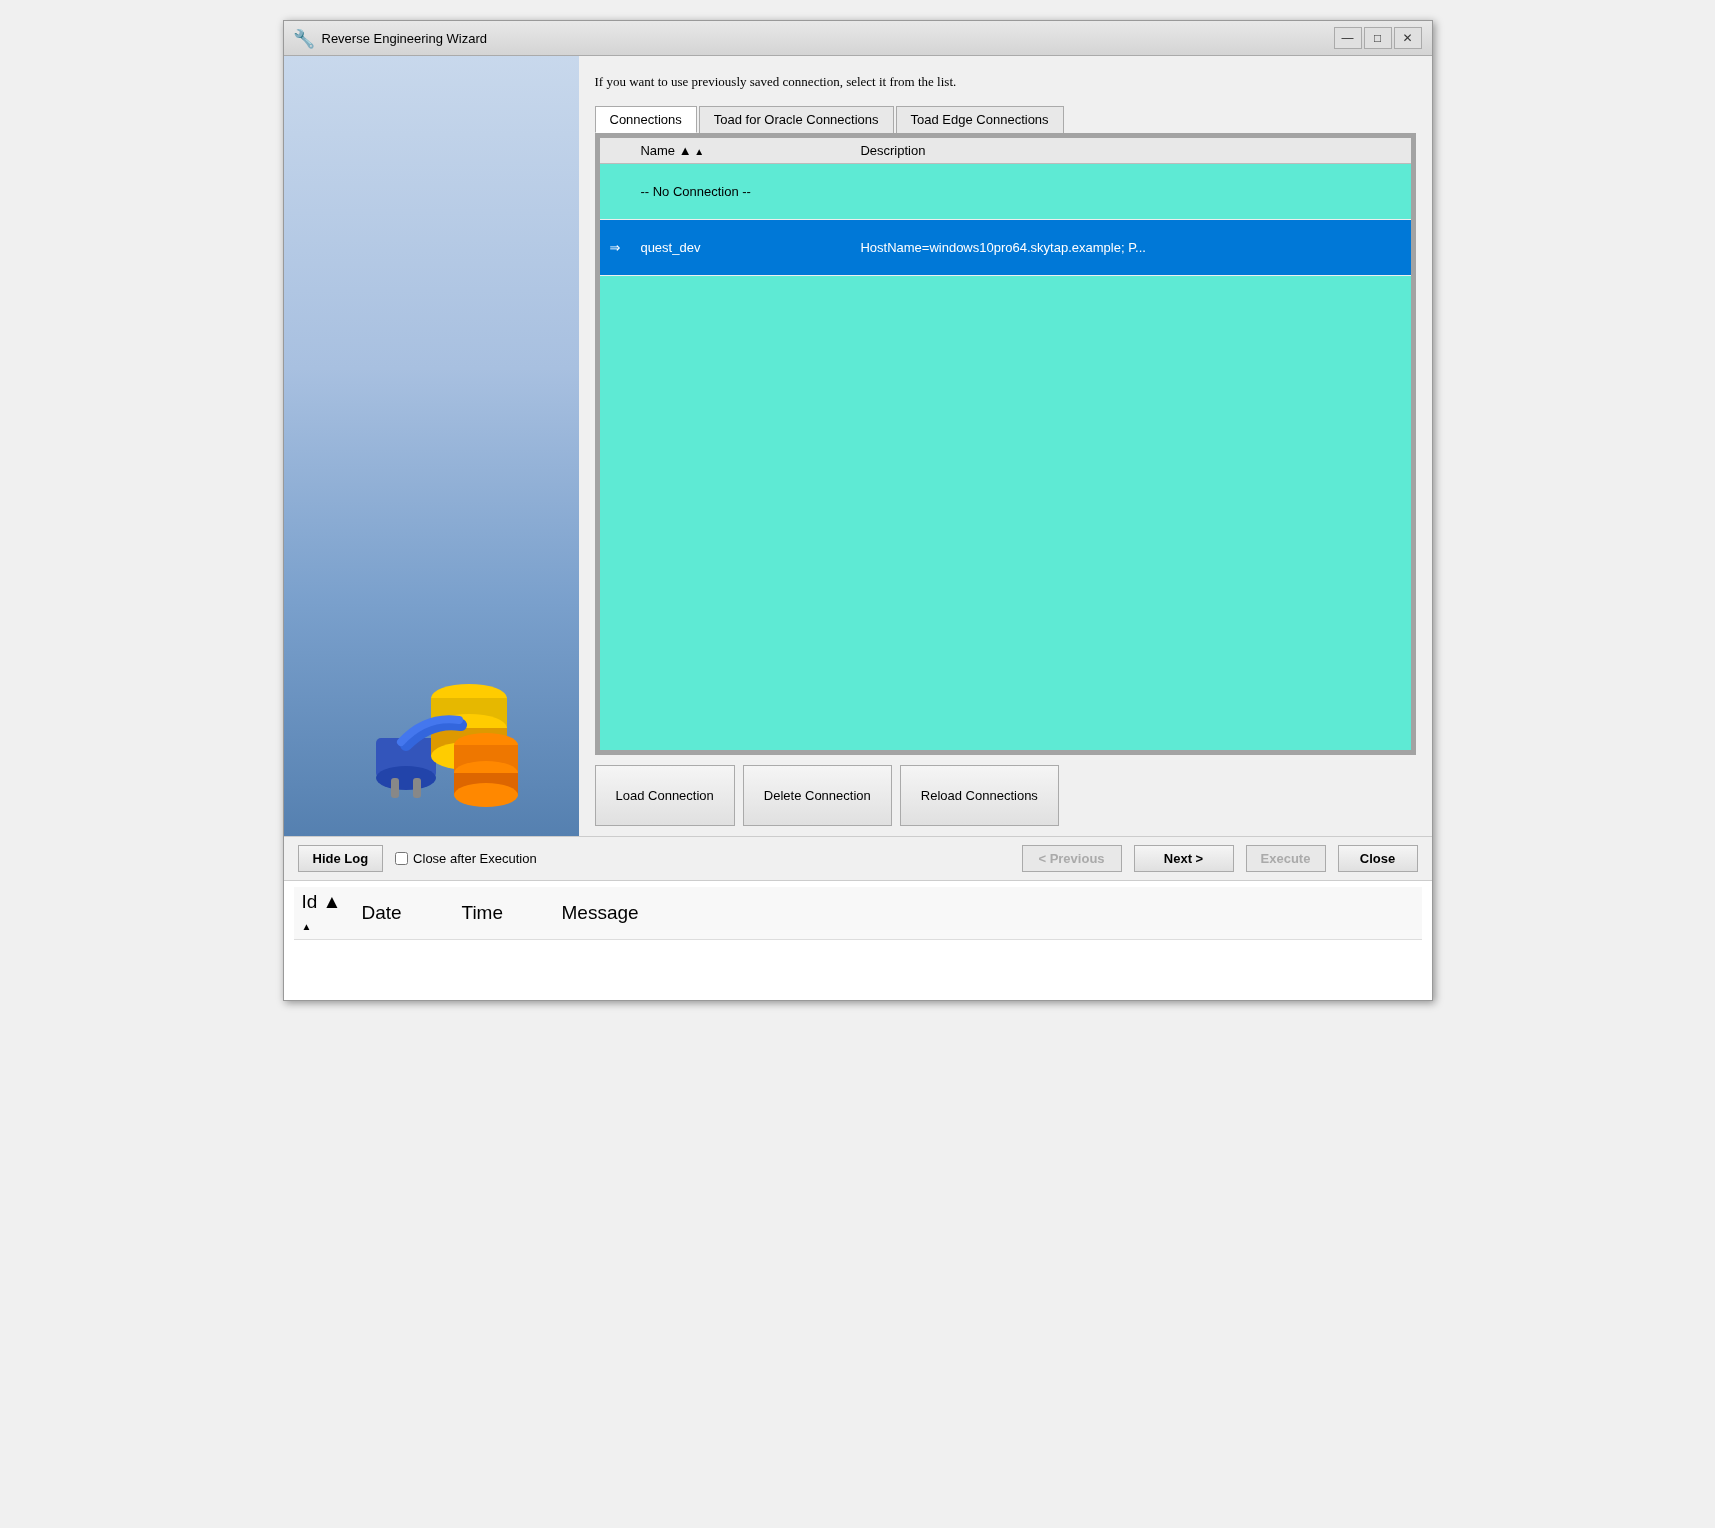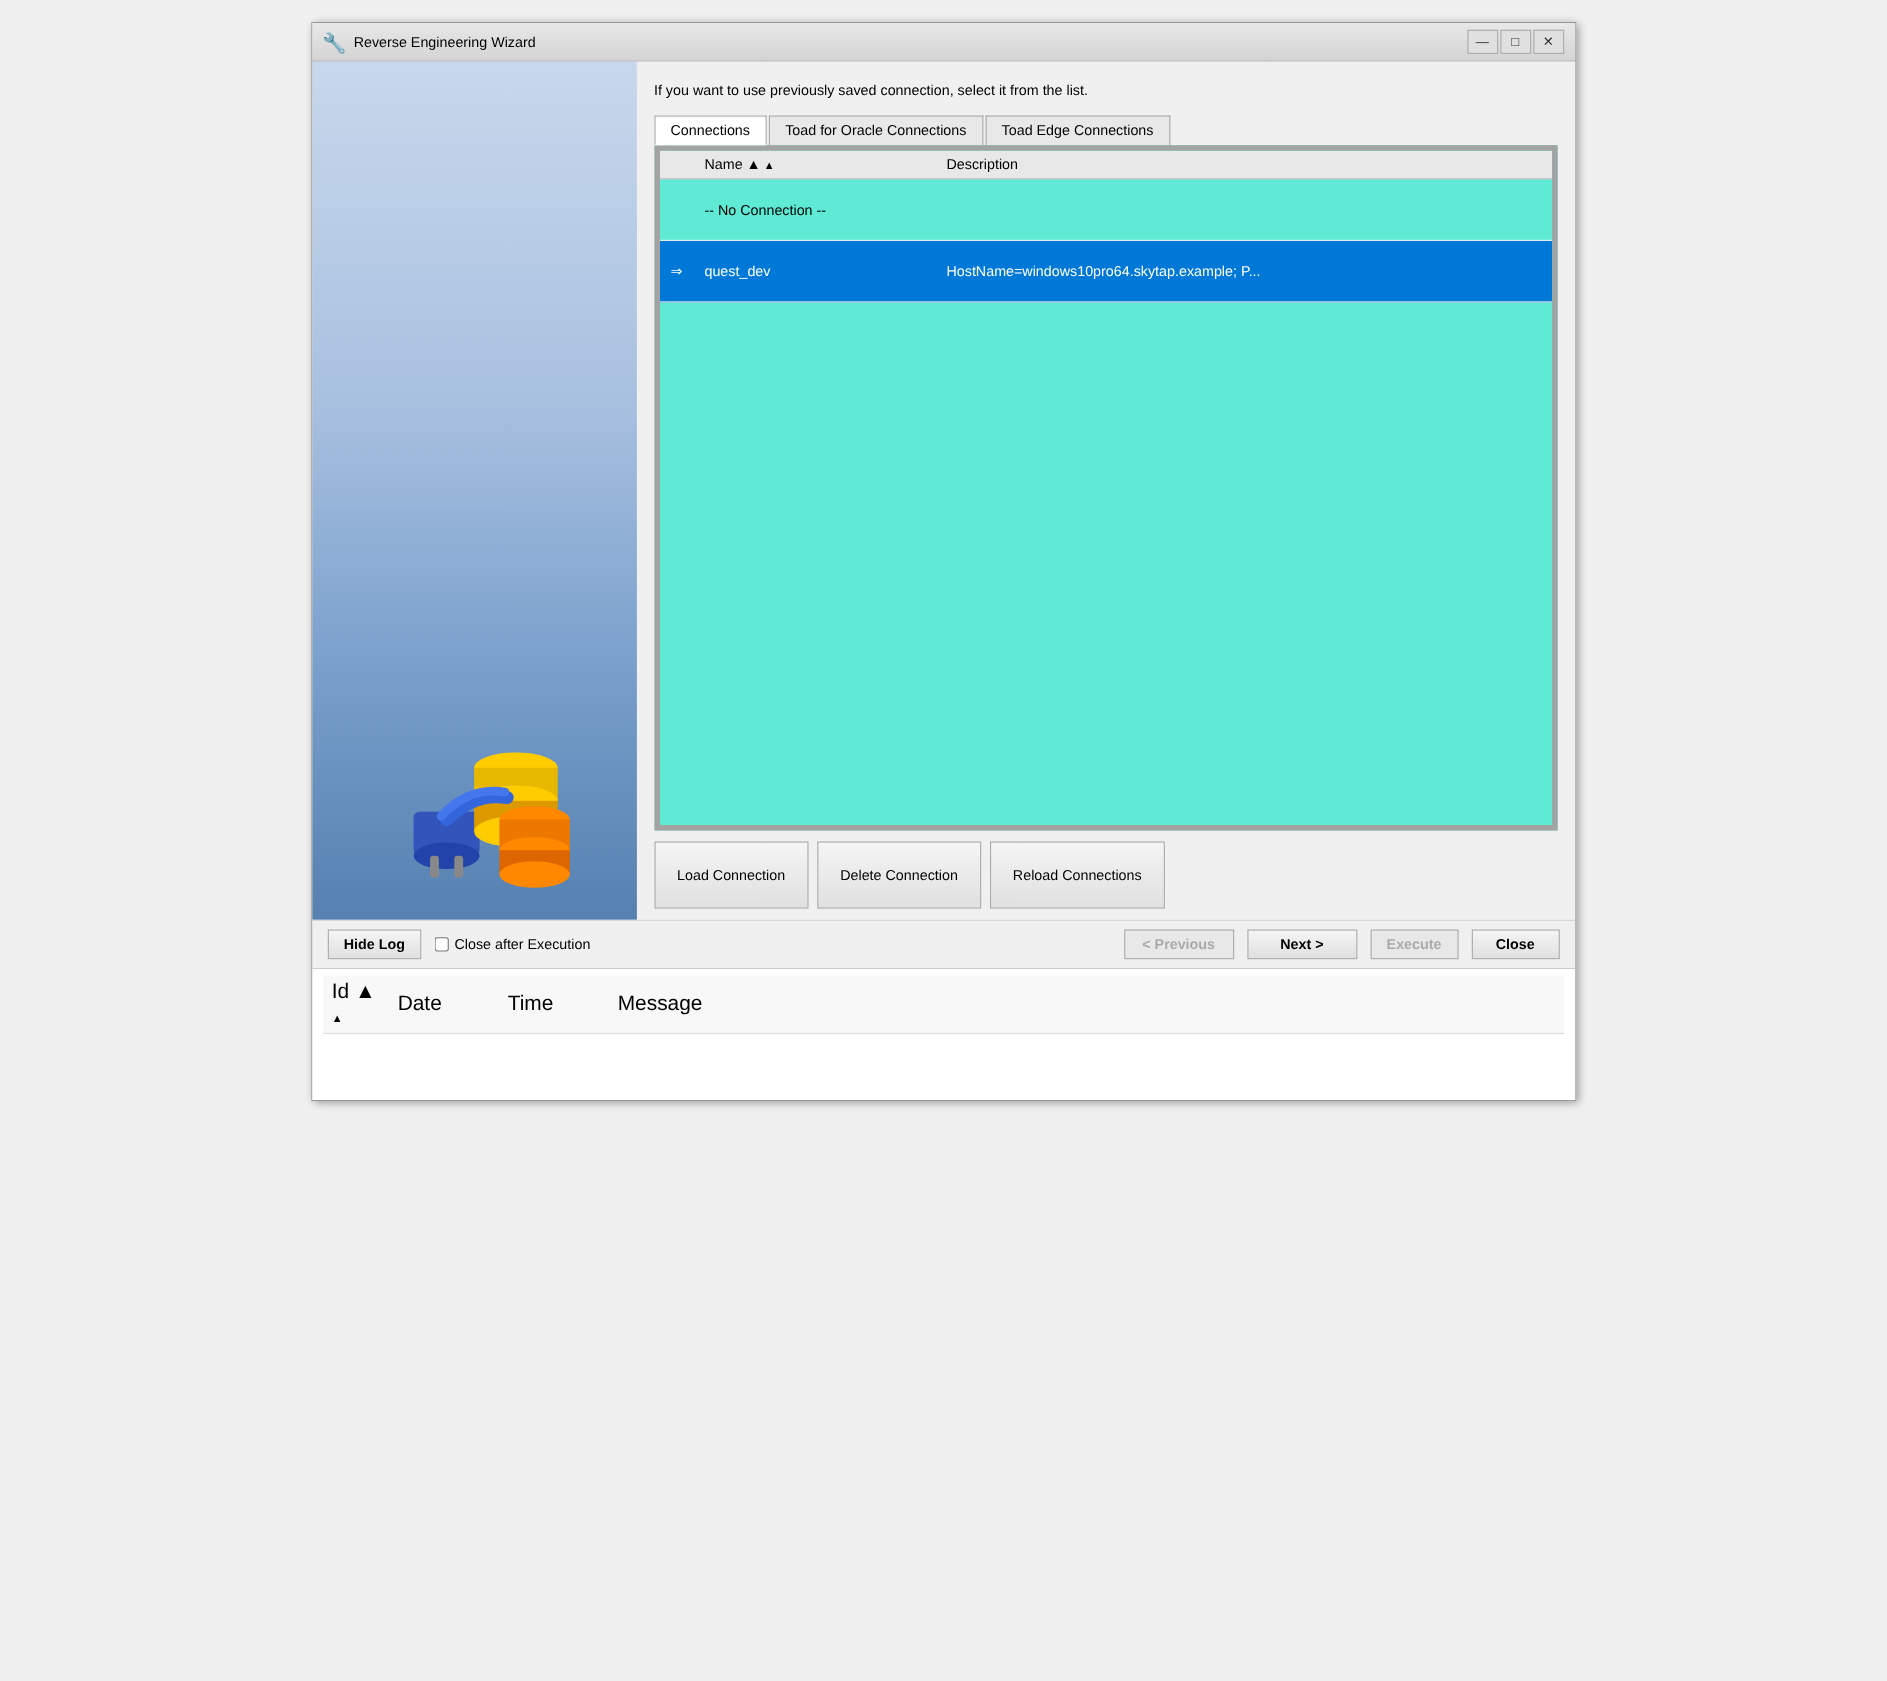--- a/index.html
+++ b/index.html
@@ -105,20 +105,21 @@
       background: #f0f0f0;
       display: flex;
       flex-direction: column;
       padding: 14px 16px 10px 16px;
     }
     .info-text {
       font-size: 13px;
       color: #000;
       margin-bottom: 12px;
       padding: 4px 0;
+      font-family: Liberation Serif, serif;
     }
 
     
     .tab-bar {
       display: flex;
       gap: 0;
       margin-bottom: 0;
     }
     .tab {
       padding: 5px 14px;

